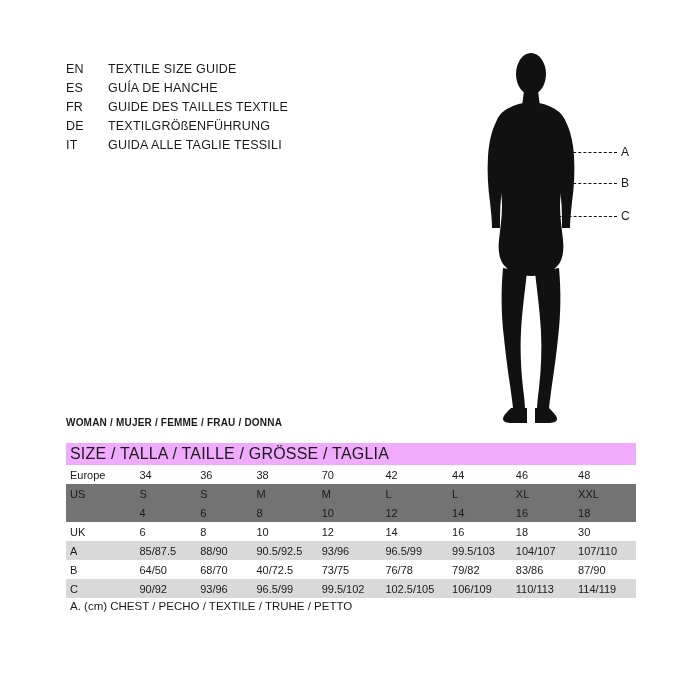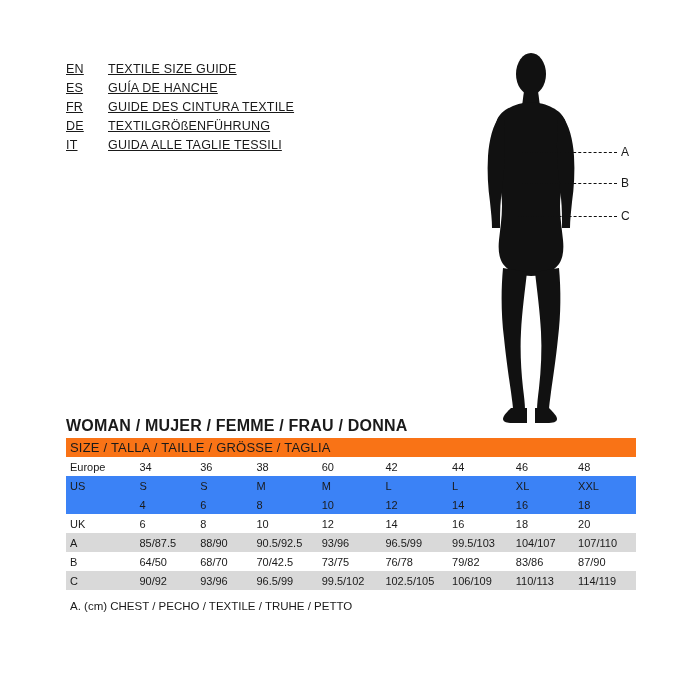--- a/index.html
+++ b/index.html
@@ -20,21 +20,20 @@
     left: 0; top: 0;
     width: 700px; height: 700px;
   }
 
   
   .lang-block {
     position: absolute;
     left: 66px;
     top: 62px;
     width: 420px;
-    text-decoration: underline;
   }
   .lang-row {
     display: flex;
     align-items: baseline;
     height: 19px;
   }
   .lang-code {
     width: 42px;
     flex: none;
     font-size: 12.5px;
@@ -73,47 +72,47 @@
   }
 
   
   .table-section {
     position: absolute;
     left: 66px;
     top: 417px;
     width: 570px;
   }
   .cat-title {
-    font-size: 16px;
+    font-size: 10px;
     font-weight: bold;
     color: #1a1a1a;
-    padding: 0 0 3px 0;
+    padding: 0 0 15px 0;
     letter-spacing: 0.2px;
   }
   table.size-table {
     border-collapse: collapse;
     width: 570px;
     font-size: 11px;
     color: #1a1a1a;
   }
   table.size-table td, table.size-table th {
     padding: 2px 4px;
     text-align: left;
     font-weight: normal;
     height: 15px;
     vertical-align: middle;
     white-space: nowrap;
   }
   tr.band-dark td { background: #d9d9d9; }
   tr.band-light td { background: #ffffff; }
-  tr.band-mid td { background: #3b82f6; }
+  tr.band-mid td { background: #737373; }
   th.header-cell {
-    background: #f97316;
+    background: #f0abfc;
     font-weight: bold;
-    font-size: 13px;
+    font-size: 16px;
     letter-spacing: 0.2px;
   }
   td.rowlabel { width: 86px; }
   td.c { width: 68px; }
 
   
   .legend {
     position: absolute;
     left: 70px;
     top: 598px;
@@ -132,21 +131,21 @@
     <div class="lang-row">
       <span class="lang-code">EN</span>
       <span class="lang-text">TEXTILE SIZE GUIDE</span>
     </div>
     <div class="lang-row">
       <span class="lang-code">ES</span>
       <span class="lang-text">GUÍA DE HANCHE</span>
     </div>
     <div class="lang-row">
       <span class="lang-code">FR</span>
-      <span class="lang-text">GUIDE DES CINTURA TEXTILE</span>
+      <span class="lang-text">GUIDE DES TAILLES TEXTILE</span>
     </div>
     <div class="lang-row">
       <span class="lang-code">DE</span>
       <span class="lang-text">TEXTILGRÖßENFÜHRUNG</span>
     </div>
     <div class="lang-row">
       <span class="lang-code">IT</span>
       <span class="lang-text">GUIDA ALLE TAGLIE TESSILI</span>
     </div>
   </div>
@@ -217,21 +216,21 @@
     <table class="size-table">
       <tbody>
           <tr>
         <th class="header-cell" colspan="9">SIZE / TALLA / TAILLE / GRÖSSE / TAGLIA</th>
       </tr>
       <tr class="band-light">
         <td class="rowlabel">Europe</td>
         <td class="c">34</td>
         <td class="c">36</td>
         <td class="c">38</td>
-        <td class="c">60</td>
+        <td class="c">70</td>
         <td class="c">42</td>
         <td class="c">44</td>
         <td class="c">46</td>
         <td class="c">48</td>
       </tr>
       <tr class="band-mid">
         <td class="rowlabel">US</td>
         <td class="c">S</td>
         <td class="c">S</td>
         <td class="c">M</td>
@@ -254,38 +253,38 @@
       </tr>
       <tr class="band-light">
         <td class="rowlabel">UK</td>
         <td class="c">6</td>
         <td class="c">8</td>
         <td class="c">10</td>
         <td class="c">12</td>
         <td class="c">14</td>
         <td class="c">16</td>
         <td class="c">18</td>
-        <td class="c">20</td>
+        <td class="c">30</td>
       </tr>
       <tr class="band-dark">
         <td class="rowlabel">A</td>
         <td class="c">85/87.5</td>
         <td class="c">88/90</td>
         <td class="c">90.5/92.5</td>
         <td class="c">93/96</td>
         <td class="c">96.5/99</td>
         <td class="c">99.5/103</td>
         <td class="c">104/107</td>
         <td class="c">107/110</td>
       </tr>
       <tr class="band-light">
         <td class="rowlabel">B</td>
         <td class="c">64/50</td>
         <td class="c">68/70</td>
-        <td class="c">70/42.5</td>
+        <td class="c">40/72.5</td>
         <td class="c">73/75</td>
         <td class="c">76/78</td>
         <td class="c">79/82</td>
         <td class="c">83/86</td>
         <td class="c">87/90</td>
       </tr>
       <tr class="band-dark">
         <td class="rowlabel">C</td>
         <td class="c">90/92</td>
         <td class="c">93/96</td>

